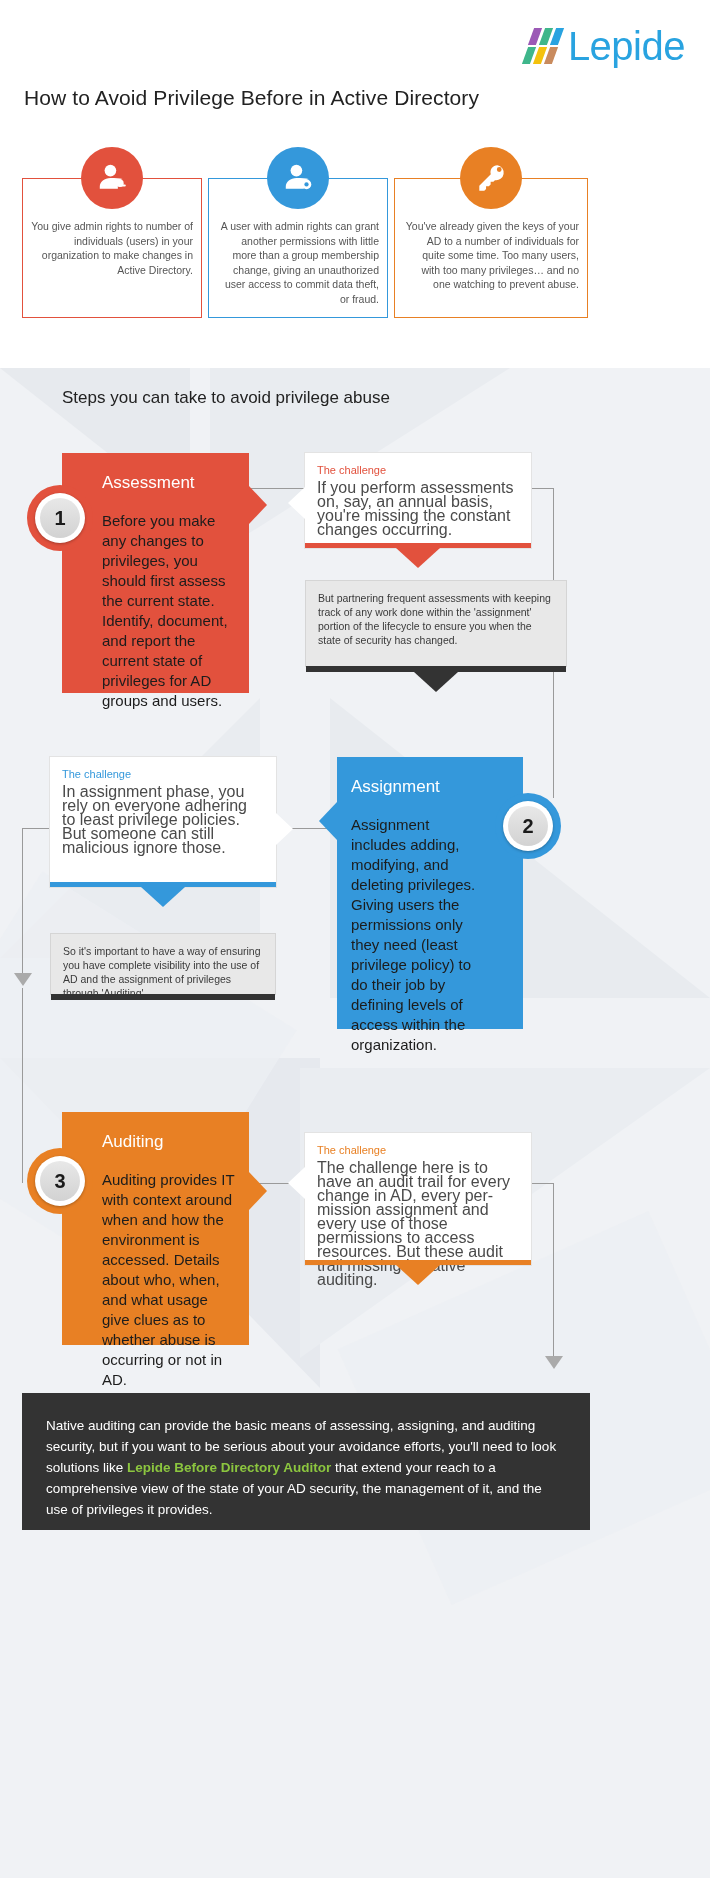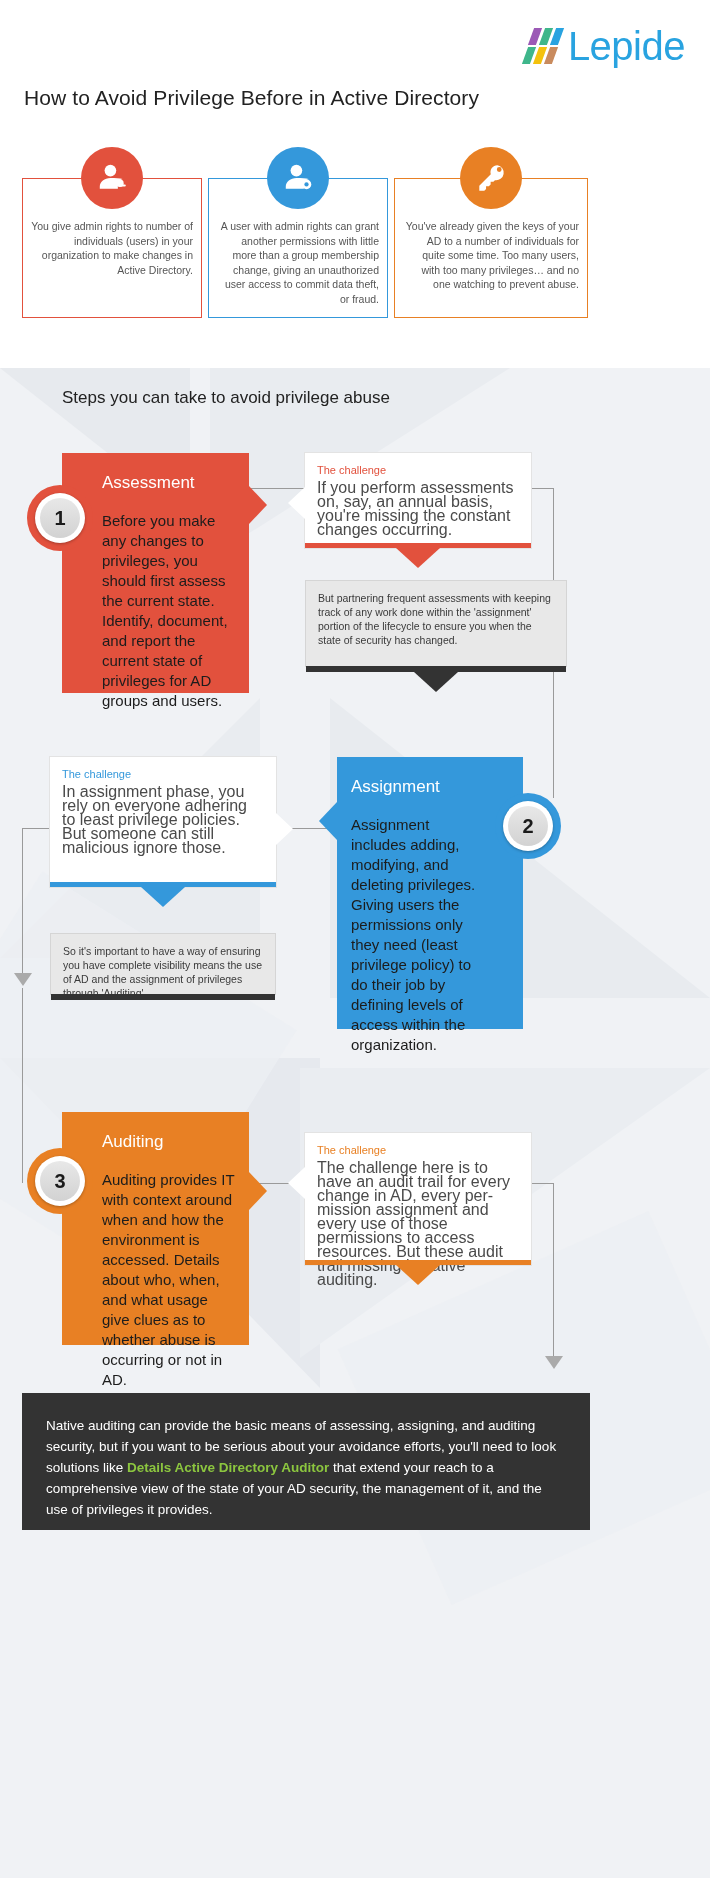--- a/index.html
+++ b/index.html
@@ -244,21 +244,21 @@
 
   <div class="chal" style="left:50px; top:389px; width:226px; height:130px;">
     <div class="notch-left" style="left:auto; right:-17px; top:56px; border-left:17px solid #fff; border-right:none;"></div>
     <h4 style="color:#3498db;">The challenge</h4>
     <p>In assignment phase, you rely on everyone adhering to least privilege policies. But someone can still malicious ignore those.</p>
     <div class="bar" style="background:#3498db;"></div>
     <div class="down" style="border-top:20px solid #3498db;"></div>
   </div>
 
   <div class="sol" style="left:50px; top:565px; width:226px; height:62px;">
-    <p>So it's important to have a way of ensuring you have complete visibility means the use of AD and the assignment of privileges through 'Auditing'.</p>
+    <p>So it's important to have a way of ensuring you have complete visibility into the use of AD and the assignment of privileges through 'Auditing'.</p>
     <div class="bar"></div>
   </div>
 
   <div class="conn conn-h" style="left:22px; top:460px; width:28px;"></div>
   <div class="conn conn-v" style="left:22px; top:460px; height:150px;"></div>
   <div class="arrow-down" style="left:14px; top:605px;"></div>
   <div class="conn conn-v" style="left:22px; top:620px; height:195px;"></div>
 
   <div class="step-block" style="left:62px; top:744px; width:187px; height:233px; background:#e88024;">
     <div style="padding:20px 14px 0 40px;">
@@ -283,15 +283,15 @@
     <div class="down" style="border-top:20px solid #e88024;"></div>
   </div>
 
   <div class="conn conn-h" style="left:531px; top:815px; width:22px;"></div>
   <div class="conn conn-v" style="left:553px; top:815px; height:180px;"></div>
   <div class="arrow-down" style="left:545px; top:988px;"></div>
 </div>
 
 <div id="footer">
   <p>
-    <span>Native auditing can provide the basic means of assessing, assigning, and auditing security, but if you want to be serious about your avoidance efforts, you'll need to look solutions like </span><b>Details Active Directory Auditor</b><span> that extend your reach to a comprehensive view of the state of your AD security, the management of it, and the use of privileges it provides.</span>
+    <span>Native auditing can provide the basic means of assessing, assigning, and auditing security, but if you want to be serious about your avoidance efforts, you'll need to look solutions like </span><b>Lepide Before Directory Auditor</b><span> that extend your reach to a comprehensive view of the state of your AD security, the management of it, and the use of privileges it provides.</span>
   </p>
 </div>
 
 </body></html>

